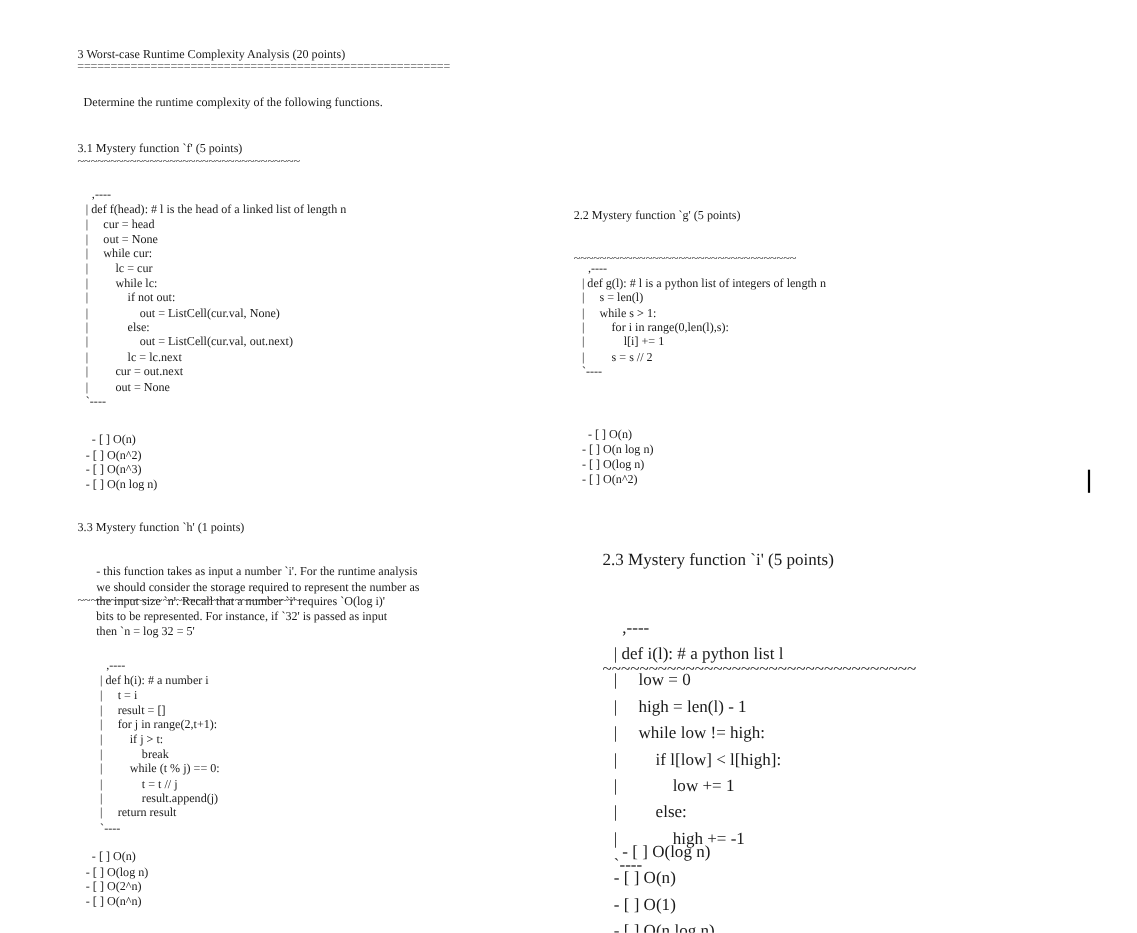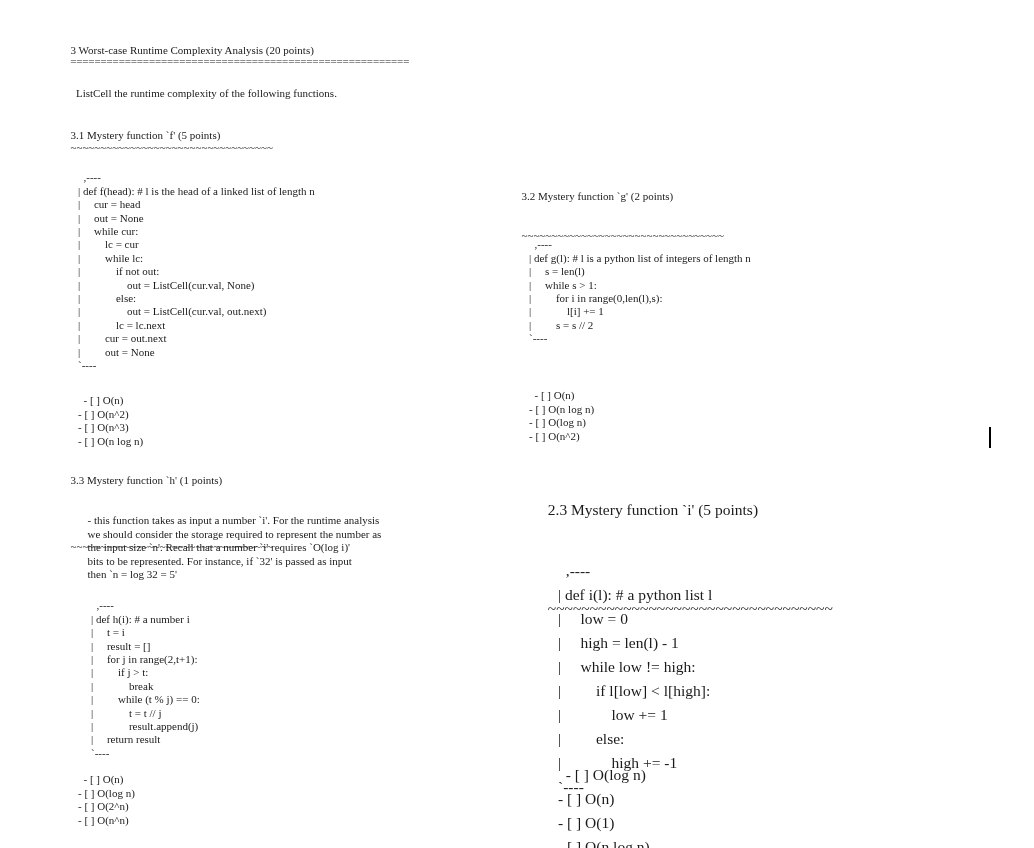--- a/index.html
+++ b/index.html
@@ -64,21 +64,21 @@
 <body>
 
 <div class="block sm heading-title" style="left:65px; top:31px;">
   <span>3 Worst-case Runtime Complexity Analysis (20 points)</span>
 </div>
 <div class="block sm rule rule-eq" style="left:65px; top:42px;">
   <span>========================================================</span>
 </div>
 
 <div class="block sm para" style="left:65px; top:74px;">
-  <span>  ListCell the runtime complexity of the following functions.</span>
+  <span>  Determine the runtime complexity of the following functions.</span>
 </div>
 
 <div class="block sm heading-title" style="left:65px; top:116px;">
   <span>3.1 Mystery function `f' (5 points)</span>
 </div>
 <div class="block sm rule rule-tilde" style="left:65px; top:128px;">
   <span>~~~~~~~~~~~~~~~~~~~~~~~~~~~~~~~~~~</span>
 </div>
 <div class="block sm code" style="left:78px; top:158px;">
   <span>,----
@@ -98,21 +98,21 @@
 `----</span>
 </div>
 <div class="block sm options" style="left:78px; top:381px;">
   <span>- [ ] O(n)
 - [ ] O(n^2)
 - [ ] O(n^3)
 - [ ] O(n log n)</span>
 </div>
 
 <div class="block sm heading-title" style="left:516px; top:177px;">
-  <span>3.2 Mystery function `g' (2 points)</span>
+  <span>2.2 Mystery function `g' (5 points)</span>
 </div>
 <div class="block sm rule rule-tilde" style="left:516px; top:189px;">
   <span>~~~~~~~~~~~~~~~~~~~~~~~~~~~~~~~~~~</span>
 </div>
 <div class="block sm code" style="left:529px; top:225px;">
   <span>,----
 | def g(l): # l is a python list of integers of length n
 |     s = len(l)
 |     while s &gt; 1:
 |         for i in range(0,len(l),s):

